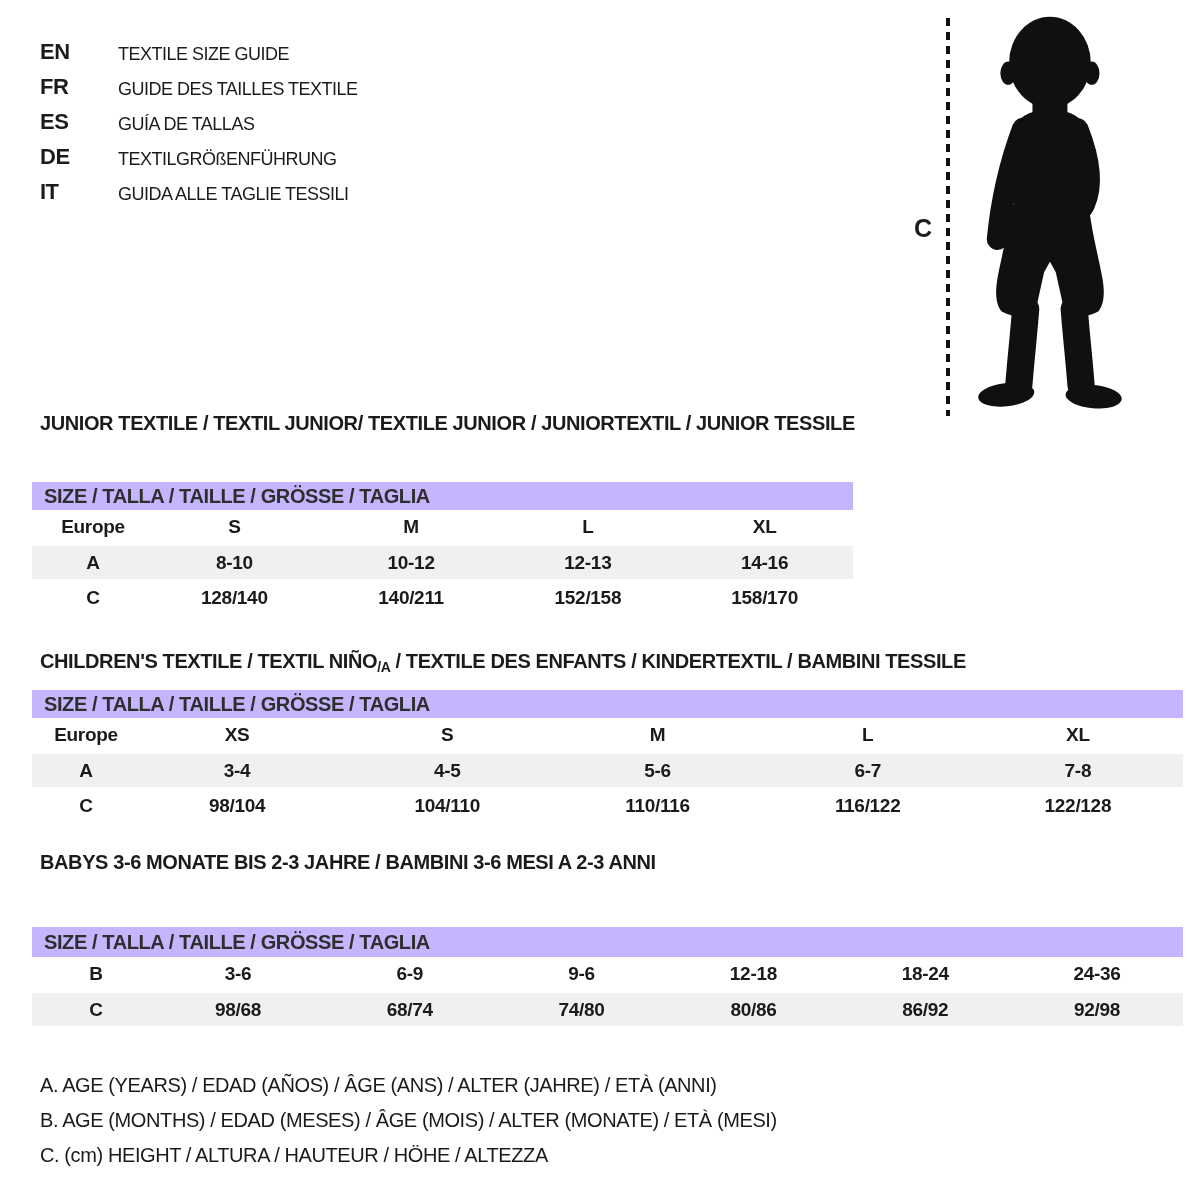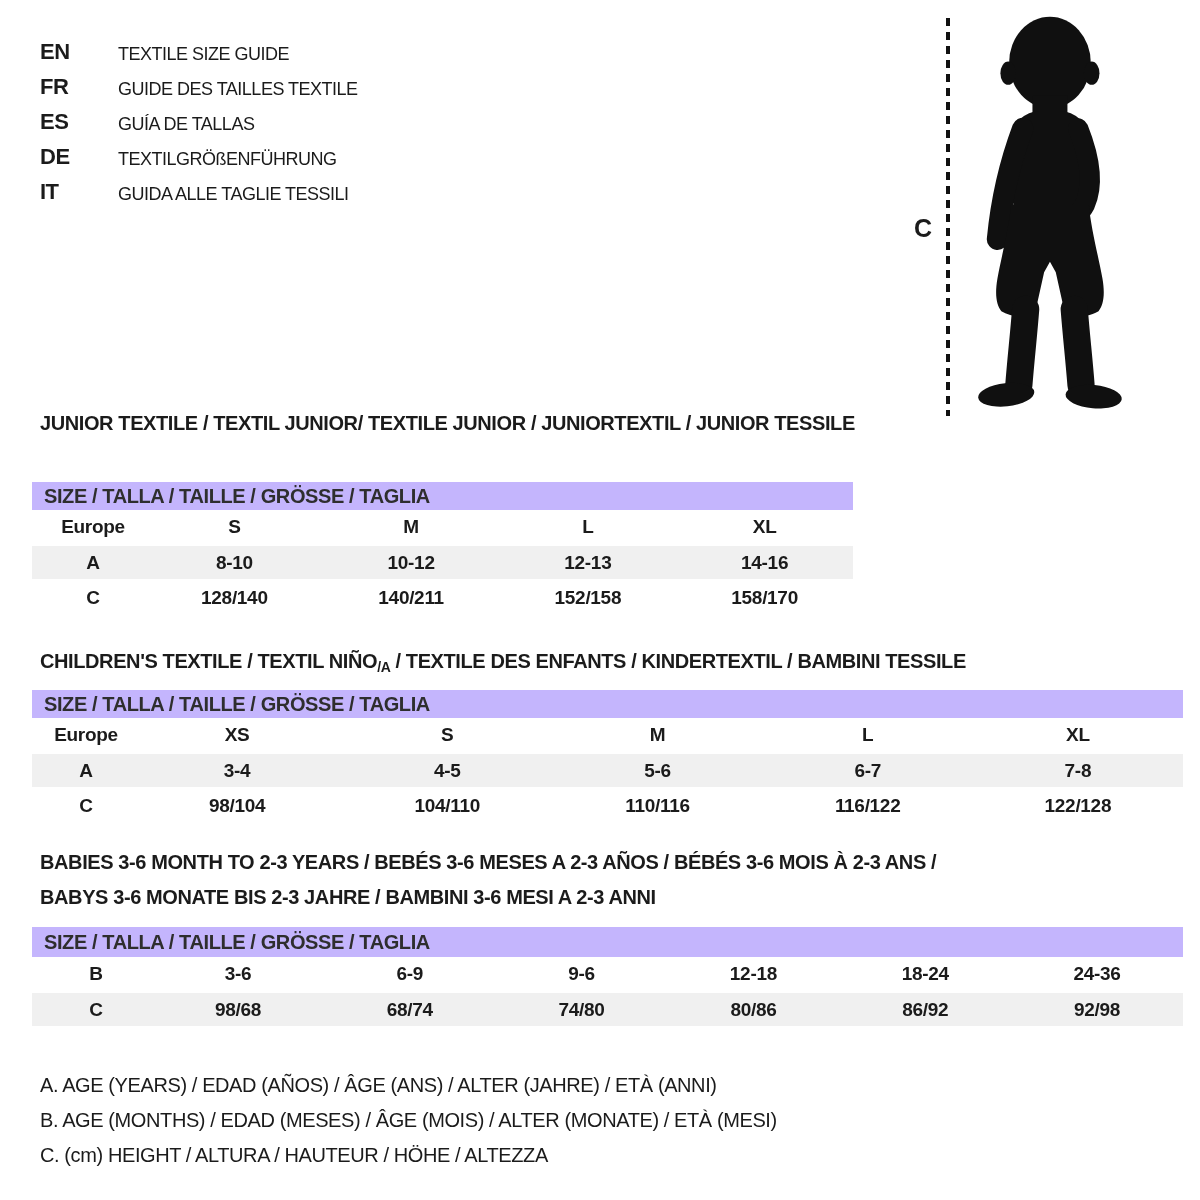--- a/index.html
+++ b/index.html
@@ -172,21 +172,20 @@
         <td>104/110</td>
         <td>110/116</td>
         <td>116/122</td>
         <td>122/128</td>
       </tr>
     </tbody>
       </table>
   </div>
 
   <div class="sec-title" style="left:40px;top:845px;">
-    <div class="line">BABIES 3-6 MONTH TO 2-3 YEARS / BEBÉS 3-6 MESES A 2-3 AÑOS / BÉBÉS 3-6 MOIS À 2-3 ANS /</div>
     <div class="line">BABYS 3-6 MONATE BIS 2-3 JAHRE / BAMBINI 3-6 MESI A 2-3 ANNI</div>
   </div>
 
   <div class="tblwrap babies" style="left:32px;top:927px;width:1151px;">
     <div class="size-bar">SIZE / TALLA / TAILLE / GRÖSSE / TAGLIA</div>
     <table class="size">
       <colgroup>
           <col style="width:120px">
           <col>
           <col>

